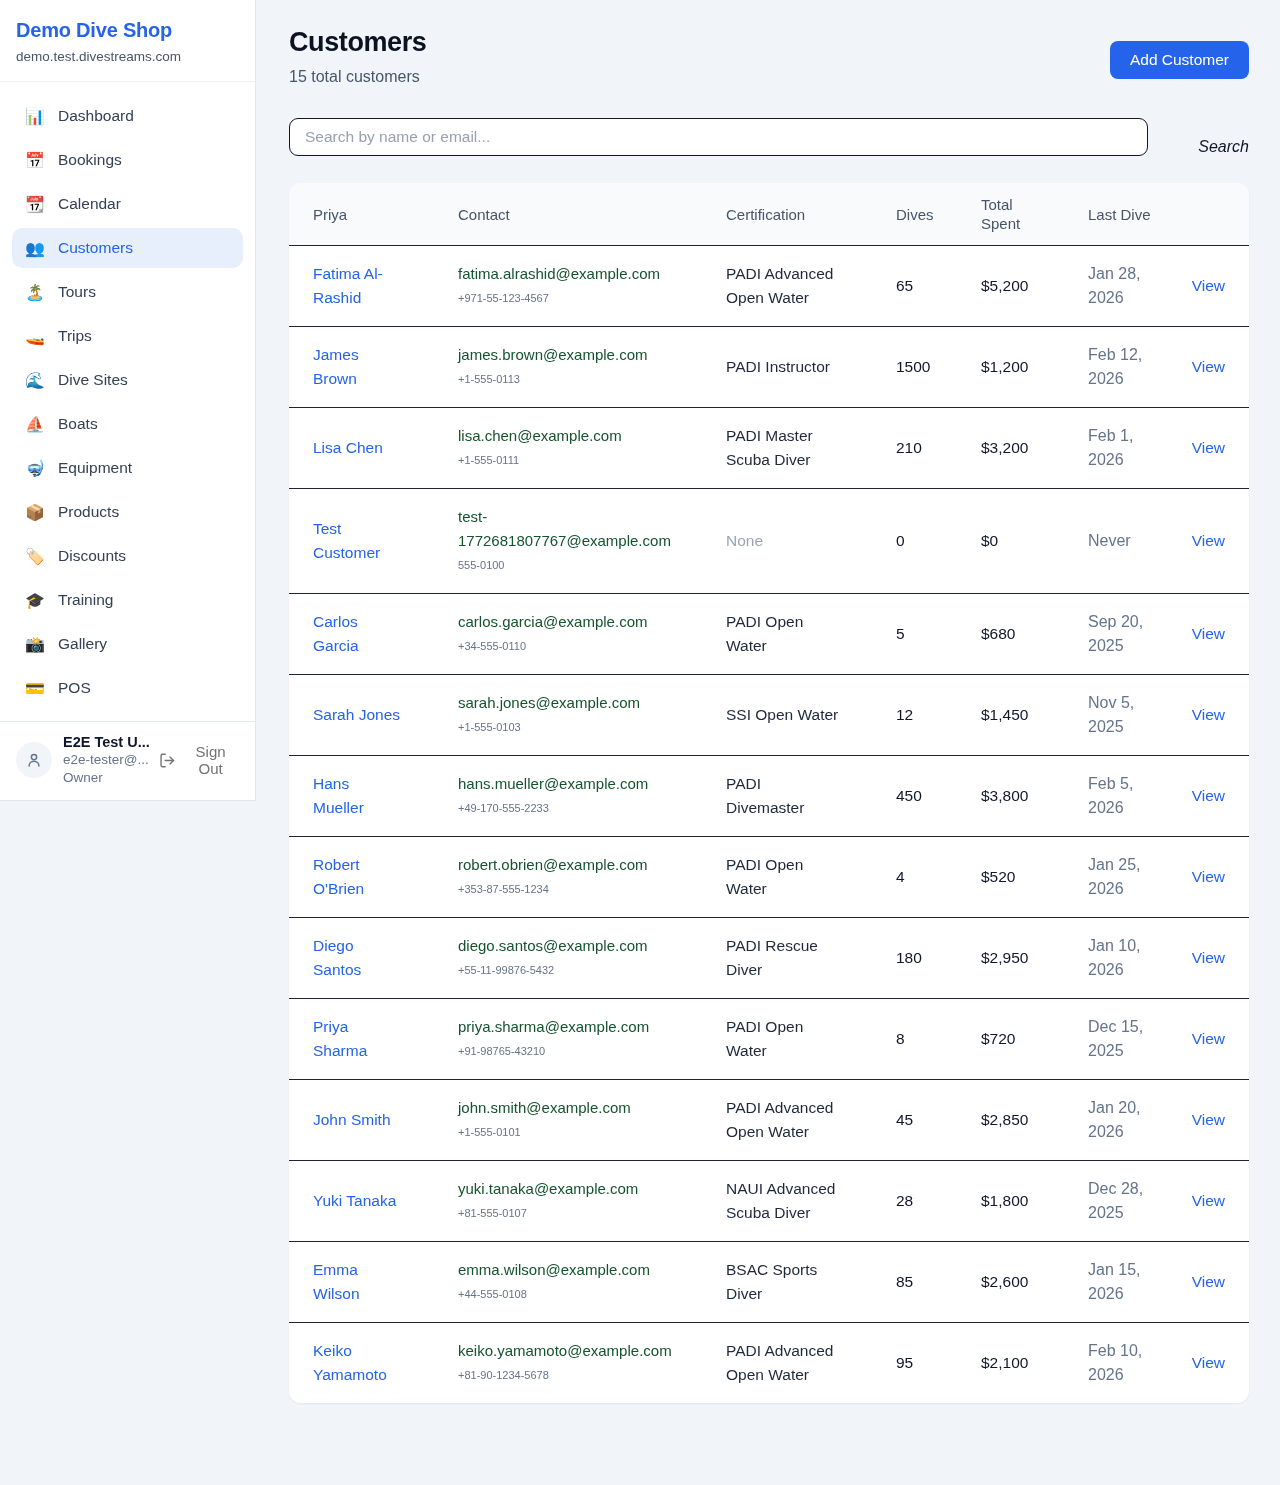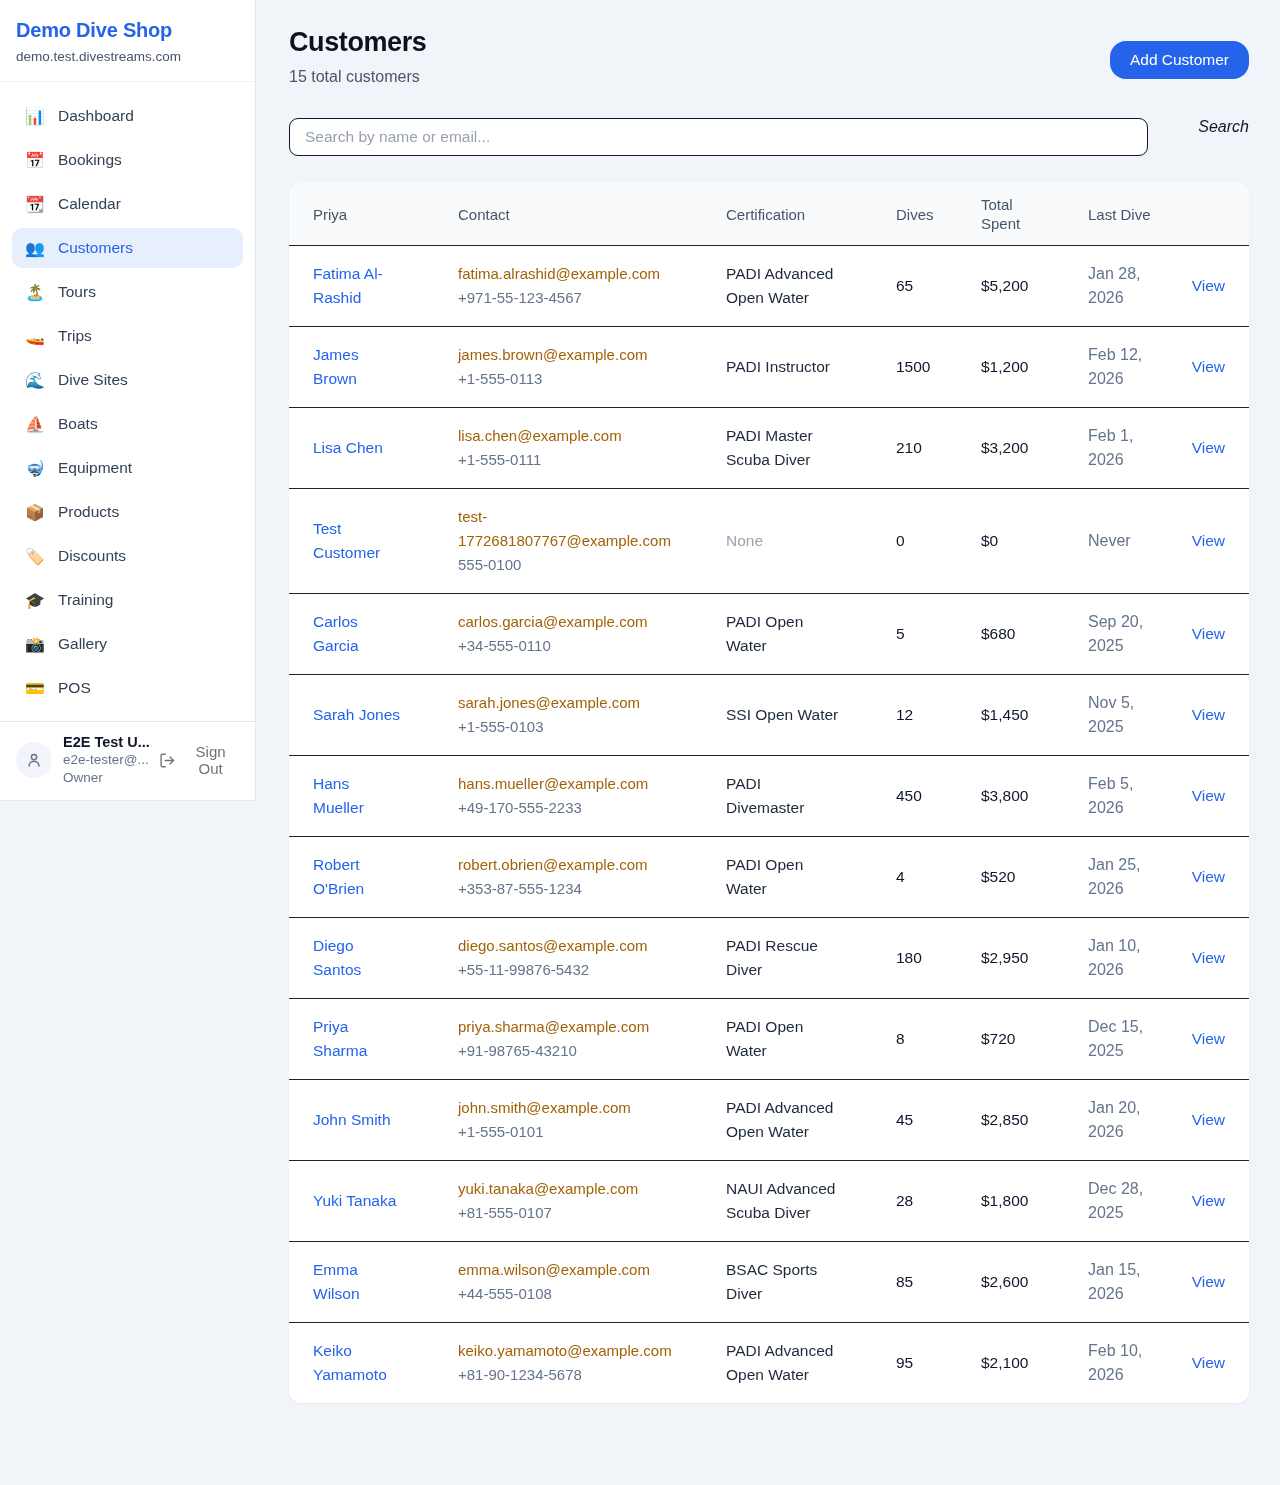--- a/index.html
+++ b/index.html
@@ -51,25 +51,25 @@
     background: none; border: none; cursor: pointer;
     color: #737373; font-size: 15px; font-family: inherit;
   }
   
   .main { margin-left: 256px; padding: 27px 31px 0 33px; }
   .page-head { display: flex; align-items: flex-start; justify-content: space-between; }
   .page-title { font-size: 27px; font-weight: bold; color: #0b1220; letter-spacing: -0.4px; }
   .page-subtitle { font-size: 16px; color: #475569; margin-top: 10px; }
   .btn-primary {
     background: #2563eb; color: #ffffff; border: none; cursor: pointer;
-    border-radius: 16px; height: 38px; padding: 0 20px;
+    border-radius: 8px; height: 38px; padding: 0 20px;
     font-size: 15.5px; font-weight: 500; font-family: inherit;
     margin-top: 14px;
   }
-  .search-row { margin-top: 32px; display: flex; align-items: flex-start; gap: 8px; }
+  .search-row { margin-top: 32px; display: flex; align-items: flex-end; gap: 8px; }
   .search-input {
     width: 866px; height: 38px;
     border: 1px solid #0f172a; border-radius: 9px;
     padding: 0 15px; font-size: 15.5px; font-family: inherit;
     color: #0f172a; background: #ffffff; outline: none;
   }
   .search-input::placeholder { color: #98a1b1; }
   .search-btn {
     background: none; border: none; cursor: pointer;
     font-size: 16px; color: #0f172a; font-family: inherit;
@@ -98,22 +98,22 @@
     font-size: 15.5px; line-height: 24px; color: #0f172a;
   }
   td.c-name { padding-right: 33px; }
   td.c-contact { padding-right: 34px; }
   td.c-cert { padding-right: 30px; color: #1e293b; }
   td.c-cert.muted { color: #9aa4b2; }
   td.c-last { color: #64748b; font-size: 16px; padding-right: 20px; }
   td.c-view { text-align: right; padding-right: 24px; padding-left: 0; }
   .name-link { color: #2563eb; font-weight: 500; text-decoration: none; cursor: pointer; }
   .view-link { color: #2563eb; text-decoration: none; cursor: pointer; }
-  .email { color: #a16207; font-size: 15px; }
-  .phone { color: #64748b; font-size: 15px; }
+  .email { color: #14532d; font-size: 15px; }
+  .phone { color: #64748b; font-size: 11px; }
 </style>
 </head>
 <body>
 
 <aside class="sidebar">
   <div class="sidebar-header">
     <div class="brand">Demo Dive Shop</div>
     <div class="domain">demo.test.divestreams.com</div>
   </div>
   <nav class="nav">

